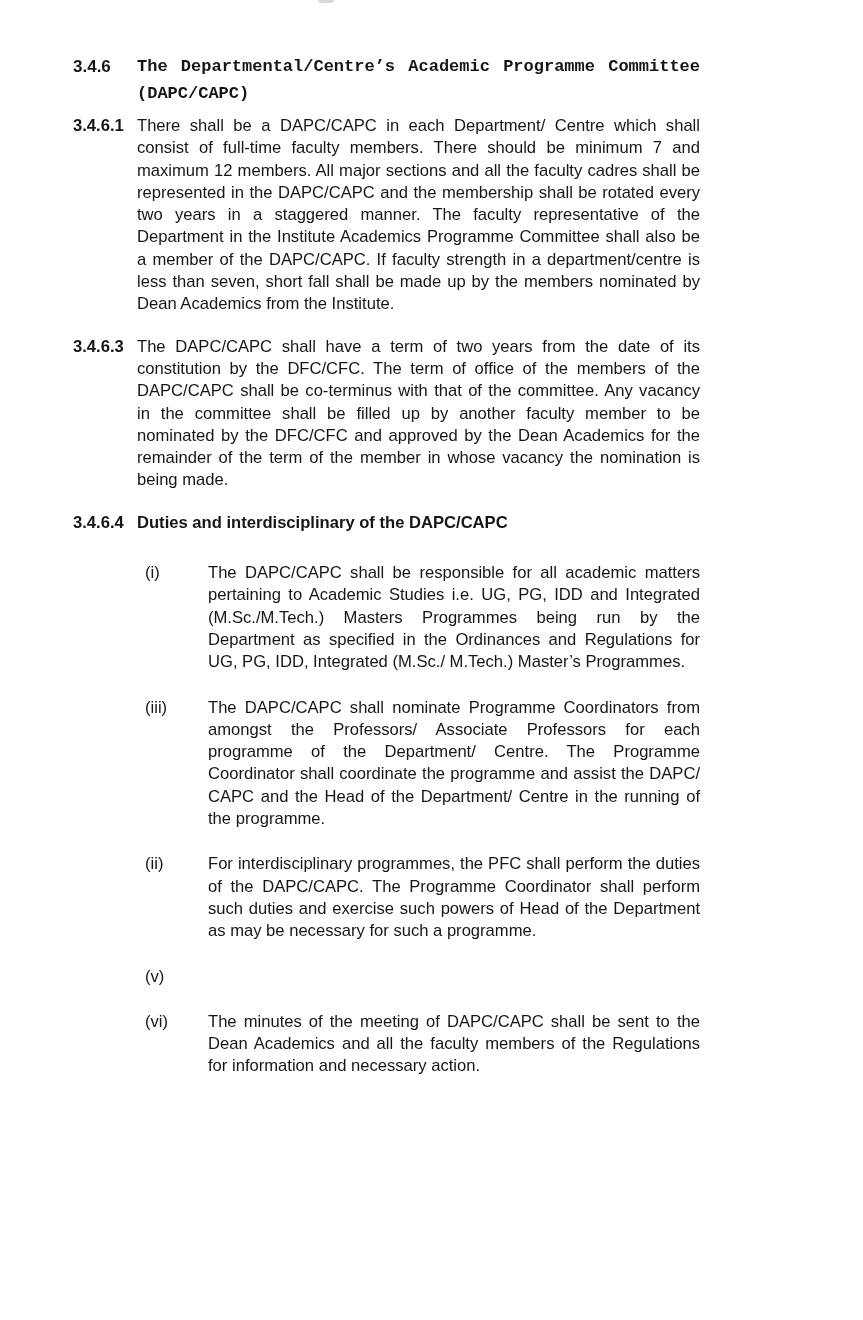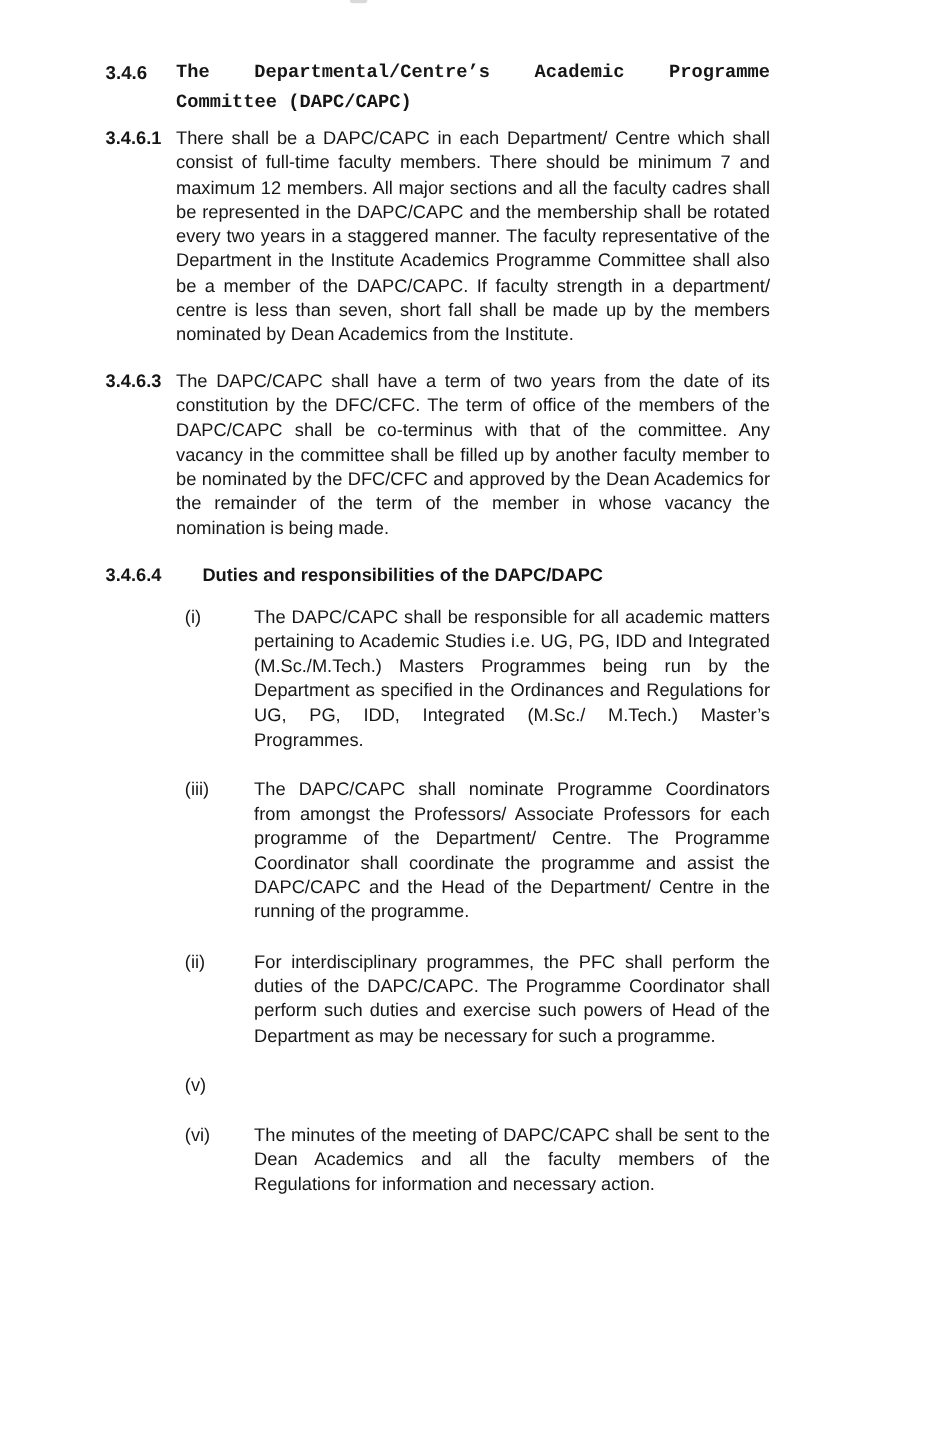--- a/index.html
+++ b/index.html
@@ -13,21 +13,21 @@
     height: 1320px;
     position: relative;
     overflow: hidden;
     font-family: "Liberation Sans", sans-serif;
     color: #161616;
     -webkit-font-smoothing: antialiased;
   }
   .doc {
     box-sizing: border-box;
     width: 803px;
-    padding: 53px 103px 0 96px;
+    padding: 53px 103px 0 73px;
   }
   
   .sec {
     display: flex;
     align-items: flex-start;
     font-size: 16.6px;
     line-height: 22.3px;
   }
   .sec-num {
     flex: none;
@@ -47,22 +47,21 @@
   }
   .sec.heading .sec-text {
     font-weight: bold;
   }
   
   .sec.para {
     margin-bottom: 20px;
   }
   
   .sec.subheading {
-    margin-bottom: 16px;
-    gap: 24px;
+    margin-bottom: 28px;
   }
   .sec.subheading .sec-text {
     font-weight: bold;
     text-align: left;
   }
   
   .item {
     display: flex;
     align-items: flex-start;
     margin-left: 72px;
@@ -108,21 +107,21 @@
   </div>
 
 
   <div class="sec para">
     <div class="sec-num">3.4.6.3</div>
     <p class="sec-text" style="margin:0;">The DAPC/​CAPC shall have a term of two years from the date of its constitution by the DFC/​CFC. The term of office of the members of the DAPC/​CAPC shall be co-terminus with that of the committee. Any vacancy in the committee shall be filled up by another faculty member to be nominated by the DFC/​CFC and approved by the Dean Academics for the remainder of the term of the member in whose vacancy the nomination is being made.</p>
   </div>
 
   <div class="sec subheading">
     <div class="sec-num">3.4.6.4</div>
-    <h2 class="sec-text" style="margin:0;font-size:inherit;line-height:inherit;">Duties and responsibilities of the DAPC/​DAPC</h2>
+    <h2 class="sec-text" style="margin:0;font-size:inherit;line-height:inherit;">Duties and interdisciplinary of the DAPC/​CAPC</h2>
   </div>
 
   <div class="item">
     <div class="item-marker">(i)</div>
     <p class="item-text" style="margin:0;">The DAPC/​CAPC shall be responsible for all academic matters pertaining to Academic Studies i.e. UG, PG, IDD and Integrated (M.Sc./​M.Tech.) Masters Programmes being run by the Department as specified in the Ordinances and Regulations for UG, PG, IDD, Integrated (M.Sc./​ M.Tech.) Master’s Programmes.</p>
   </div>
 
   <div class="item">
     <div class="item-marker">(iii)</div>
     <p class="item-text" style="margin:0;">The DAPC/​CAPC shall nominate Programme Coordinators from amongst the Professors/​ Associate Professors for each programme of the Department/​ Centre. The Programme Coordinator shall coordinate the programme and assist the DAPC/​CAPC and the Head of the Department/​ Centre in the running of the programme.</p>

